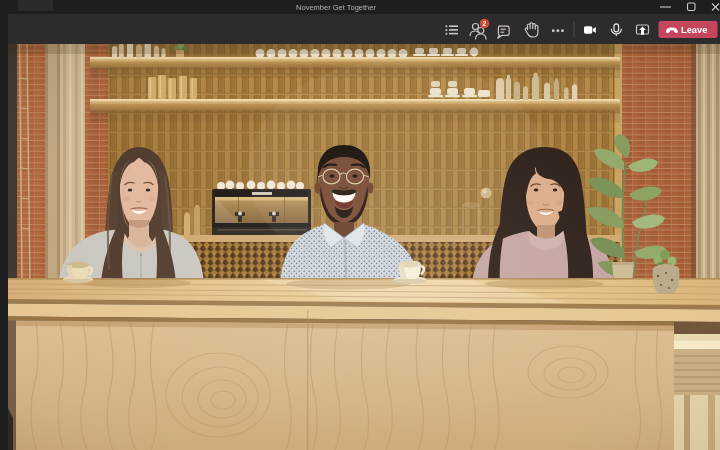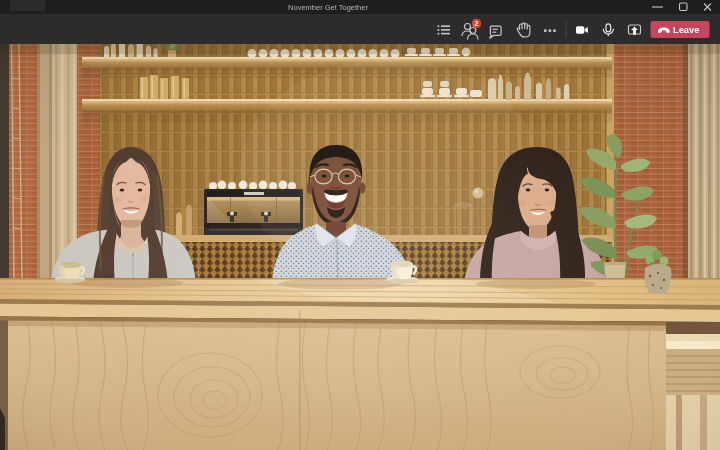--- a/index.html
+++ b/index.html
@@ -1,17 +1,17 @@
 <!DOCTYPE html>
 <html><head>
 <meta charset="utf-8">
 <style>
 html,body{margin:0;padding:0;width:720px;height:450px;overflow:hidden;background:#1f1e1e;
 font-family:"Liberation Sans", sans-serif;}
-#stage{position:absolute;top:0;left:0;width:596px;height:450px;}
+#stage{position:absolute;top:0;left:8px;width:596px;height:450px;}
 svg{display:block;}
 </style>
 </head>
 <body>
 <div id="stage">
 <svg width="720" height="450" viewBox="0 0 720 450">
 <defs>
   <pattern id="tiles" width="12" height="19" patternUnits="userSpaceOnUse">
     <rect width="12" height="19" fill="#a97b39"></rect>
     <rect x="0.5" width="5" height="19" fill="#b48843"></rect>

